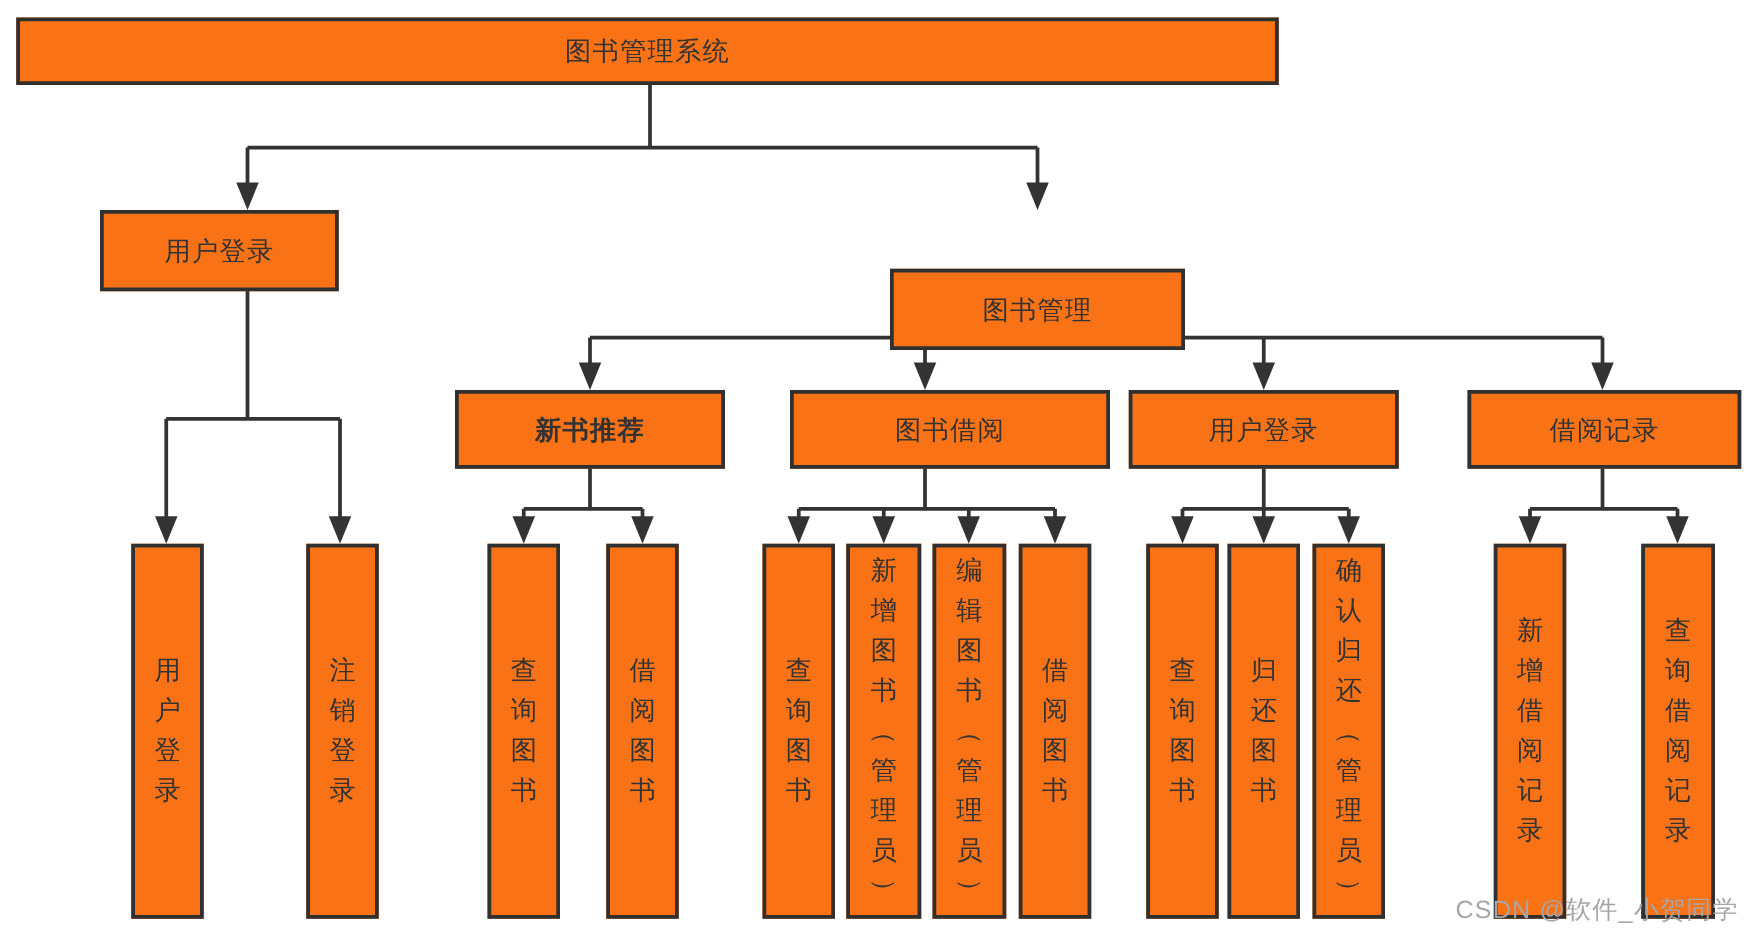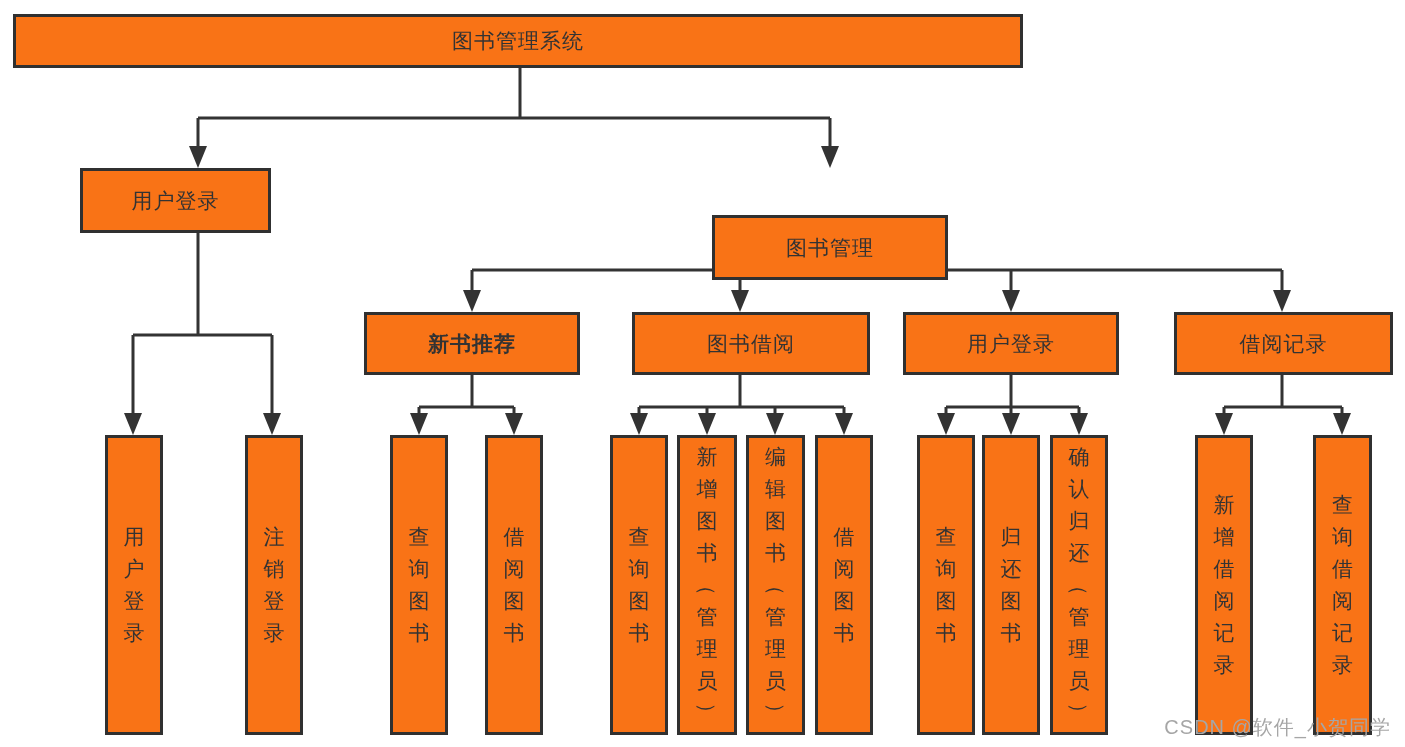--- a/index.html
+++ b/index.html
@@ -113,21 +113,21 @@
       <polygon points="1333,413 1351,413 1342,435"></polygon>
     </g>
   </svg>
 
   <div class="node" style="left:13px; top:14px; width:1010px; height:54px;">图书管理系统</div>
 
   <div class="node" style="left:80px; top:168px; width:191px; height:65px;">用户登录</div>
   <div class="node" style="left:712px; top:168px; width:236px; height:65px;margin-top:47px;">图书管理</div>
 
   <div class="node" style="left:364px; top:312px; width:216px; height:63px;font-weight:bold;">新书推荐</div>
-  <div class="node" style="left:632px; top:312px; width:238px; height:63px;">图书借阅</div>
+  <div class="node" style="left:632px; top:312px; width:256px; height:63px;">图书借阅</div>
   <div class="node" style="left:903px; top:312px; width:216px; height:63px;">用户登录</div>
   <div class="node" style="left:1174px; top:312px; width:219px; height:63px;">借阅记录</div>
 
   <div class="node leaf" style="left:105px; top:435px; width:58px; height:300px;">
       <span class="vchar">用</span>
       <span class="vchar">户</span>
       <span class="vchar">登</span>
       <span class="vchar">录</span>
     </div>
   <div class="node leaf" style="left:245px; top:435px; width:58px; height:300px;">

